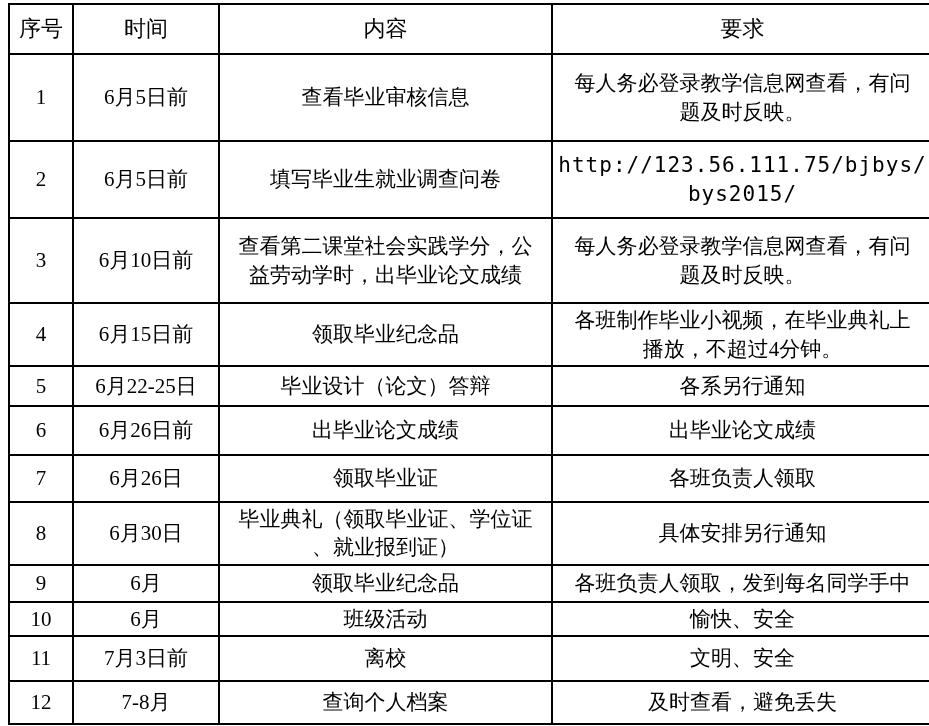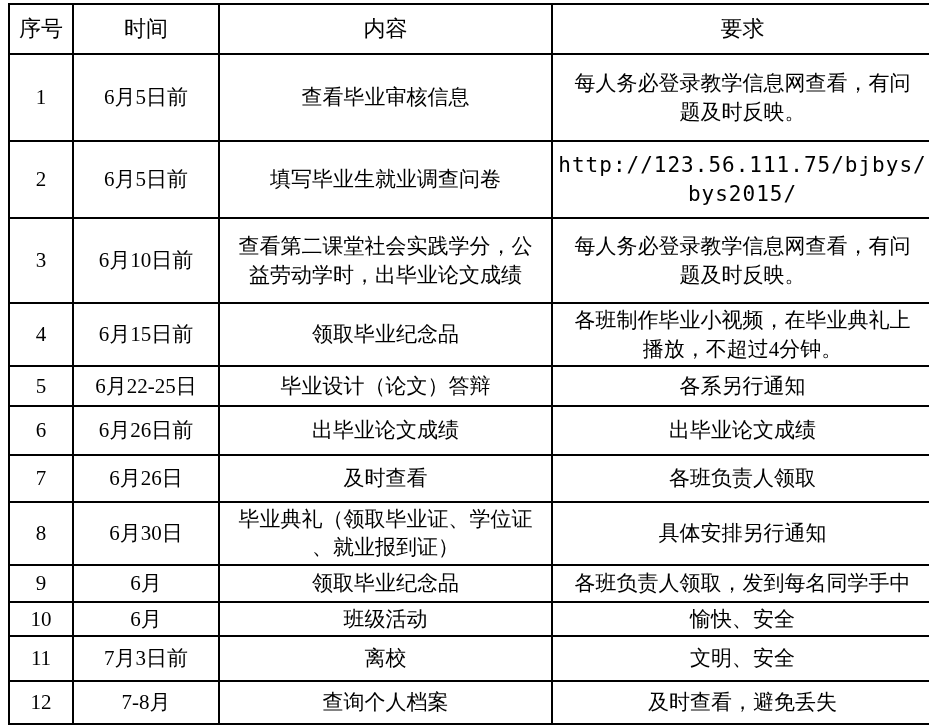--- a/index.html
+++ b/index.html
@@ -107,21 +107,21 @@
       </tr>
       <tr style="height:49px">
         <td>6</td>
         <td>6月26日前</td>
         <td>出毕业论文成绩</td>
         <td>出毕业论文成绩</td>
       </tr>
       <tr style="height:47px">
         <td>7</td>
         <td>6月26日</td>
-        <td>及时查看</td>
+        <td>领取毕业证</td>
         <td>各班负责人领取</td>
       </tr>
       <tr style="height:56px">
         <td>8</td>
         <td>6月30日</td>
         <td class="pre">毕业典礼（领取毕业证、学位证
 、就业报到证）</td>
         <td>具体安排另行通知</td>
       </tr>
       <tr style="height:37px">

